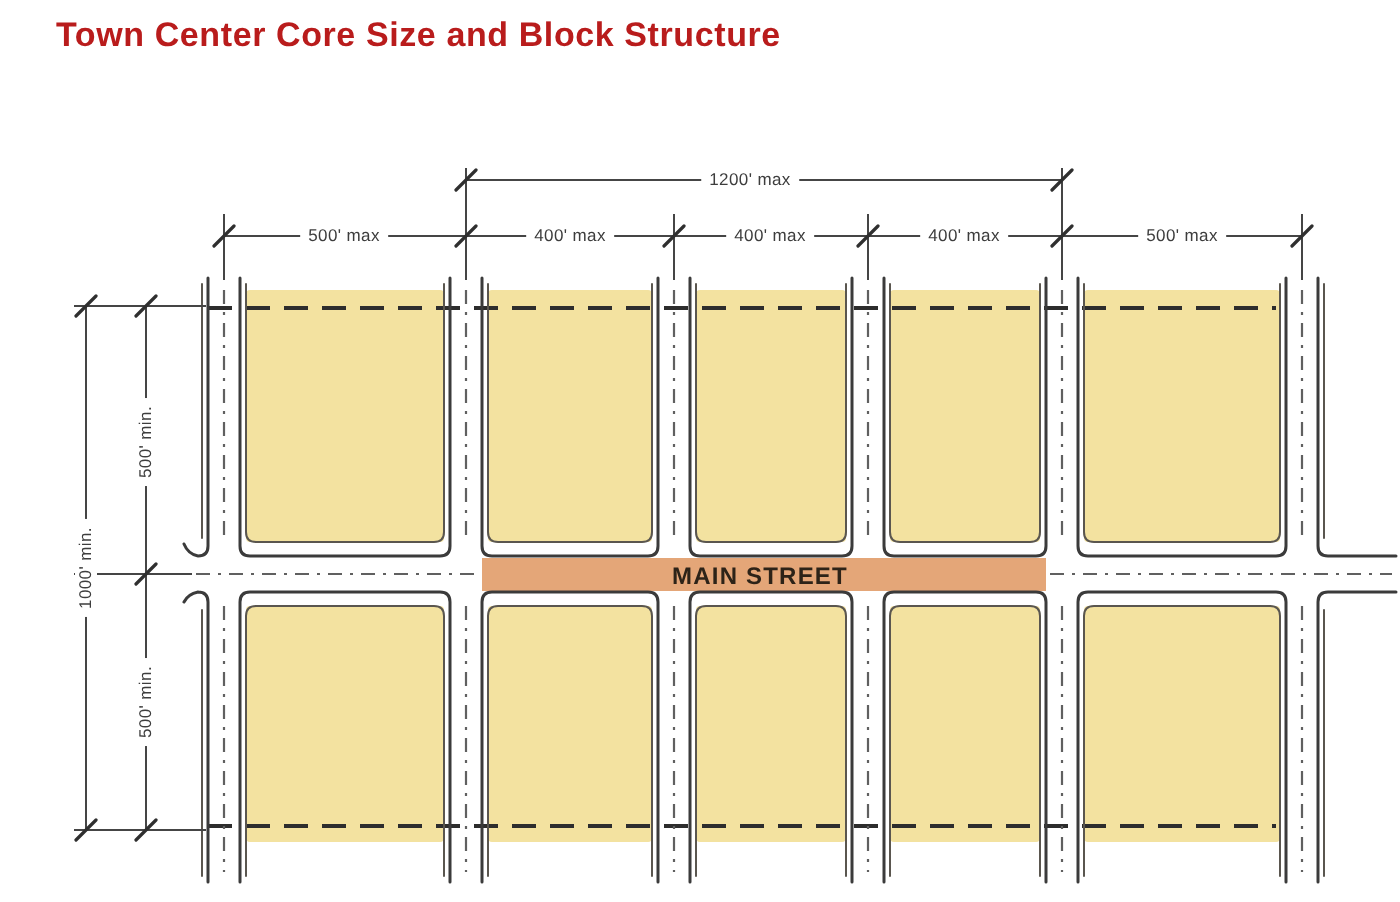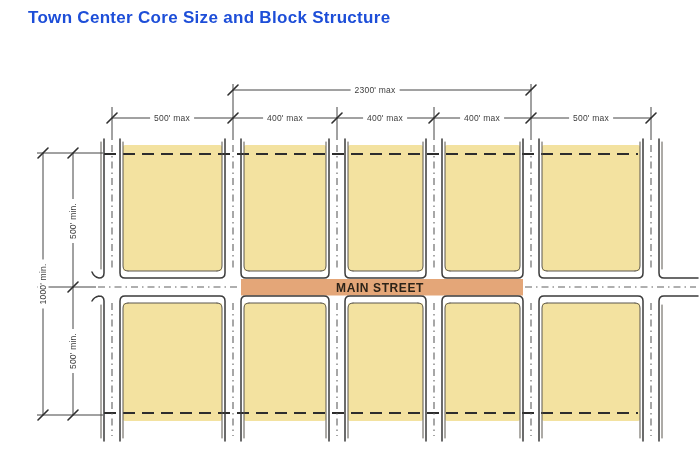--- a/index.html
+++ b/index.html
@@ -2,21 +2,21 @@
 <html><head>
 <meta charset="utf-8">
 <style>
   html,body{margin:0;padding:0;background:#ffffff;}
   .page{
     position:relative;width:700px;height:451px;overflow:hidden;
     background:#ffffff;font-family:"Liberation Sans", sans-serif;
   }
   .title{
     position:absolute;left:28px;top:8px;margin:0;
-    font-size:17px;font-weight:600;letter-spacing:.3px;color:#1d4ed8;
+    font-size:17px;font-weight:600;letter-spacing:.3px;color:#b91c1c;
   }
   .diagram-svg{position:absolute;left:0;top:0;width:700px;height:451px;}
   
   .curbs{fill:none;stroke:#3b3b3b;stroke-width:1.5;stroke-linecap:round;}
   .inner{fill:none;stroke:#5a564f;stroke-width:1;stroke-linecap:round;}
   .centerline{fill:none;stroke:#606060;stroke-width:1.1;stroke-dasharray:7 4 1.5 4;}
   .dashedline{fill:none;stroke:#2d2d2d;stroke-width:2;stroke-dasharray:12 7;}
   .dims{fill:none;stroke:#454545;stroke-width:1;}
   .ticks{fill:none;stroke:#2f2f2f;stroke-width:1.6;stroke-linecap:round;}
   
@@ -62,21 +62,21 @@
 
     <path id="p-curbs" class="curbs" d="M104 139 V273 Q104 278 99 278 M99 296 Q104 296 104 301 V441 M120 139 V273 Q120 278 125 278 M125 296 Q120 296 120 301 V441 M225 139 V273 Q225 278 220 278 M220 296 Q225 296 225 301 V441 M241 139 V273 Q241 278 246 278 M246 296 Q241 296 241 301 V441 M329 139 V273 Q329 278 324 278 M324 296 Q329 296 329 301 V441 M345 139 V273 Q345 278 350 278 M350 296 Q345 296 345 301 V441 M426 139 V273 Q426 278 421 278 M421 296 Q426 296 426 301 V441 M442 139 V273 Q442 278 447 278 M447 296 Q442 296 442 301 V441 M523 139 V273 Q523 278 518 278 M518 296 Q523 296 523 301 V441 M539 139 V273 Q539 278 544 278 M544 296 Q539 296 539 301 V441 M643 139 V273 Q643 278 638 278 M638 296 Q643 296 643 301 V441 M659 139 V273 Q659 278 664 278 M664 296 Q659 296 659 301 V441 M125 278 H220 M125 296 H220 M246 278 H324 M246 296 H324 M350 278 H421 M350 296 H421 M447 278 H518 M447 296 H518 M544 278 H638 M544 296 H638 M99 278 Q94 277 92 272 M99 296 Q94 297 92 301 M664 278 H698 M664 296 H698"></path>
 
     <path id="p-center" class="centerline" d="M112 145 V271 M112 303 V436 M233 145 V271 M233 303 V436 M337 145 V271 M337 303 V436 M434 145 V271 M434 303 V436 M531 145 V271 M531 303 V436 M651 145 V271 M651 303 V436 M98 287 H238 M525 287 H696"></path>
 
     <path id="p-dims" class="dims" d="M233 90 H531 M112 118 H651 M233 84 V140 M531 84 V140 M112 107 V140 M337 107 V140 M434 107 V140 M651 107 V140 M43 153 V415 M73 153 V415 M37 153 H103 M37 287 H96 M37 415 H103"></path>
 
     <path id="p-ticks" class="ticks" d="M228 95 L238 85 M526 95 L536 85 M107 123 L117 113 M228 123 L238 113 M332 123 L342 113 M429 123 L439 113 M526 123 L536 113 M646 123 L656 113 M38 158 L48 148 M38 420 L48 410 M68 158 L78 148 M68 292 L78 282 M68 420 L78 410 "></path>
   </svg>
 
-  <span class="dim" style="left:375px;top:90px">2300' max</span>
+  <span class="dim" style="left:375px;top:90px">1200' max</span>
   <span class="dim" style="left:172px;top:118px">500' max</span>
   <span class="dim" style="left:285px;top:118px">400' max</span>
   <span class="dim" style="left:385px;top:118px">400' max</span>
   <span class="dim" style="left:482px;top:118px">400' max</span>
   <span class="dim" style="left:591px;top:118px">500' max</span>
   <span class="dim rot" style="left:43px;top:284px">1000' min.</span>
   <span class="dim rot" style="left:73px;top:221px">500' min.</span>
   <span class="dim rot" style="left:73px;top:351px">500' min.</span>
 
   <span class="ms-label" style="left:380px;top:288px">MAIN STREET</span>

